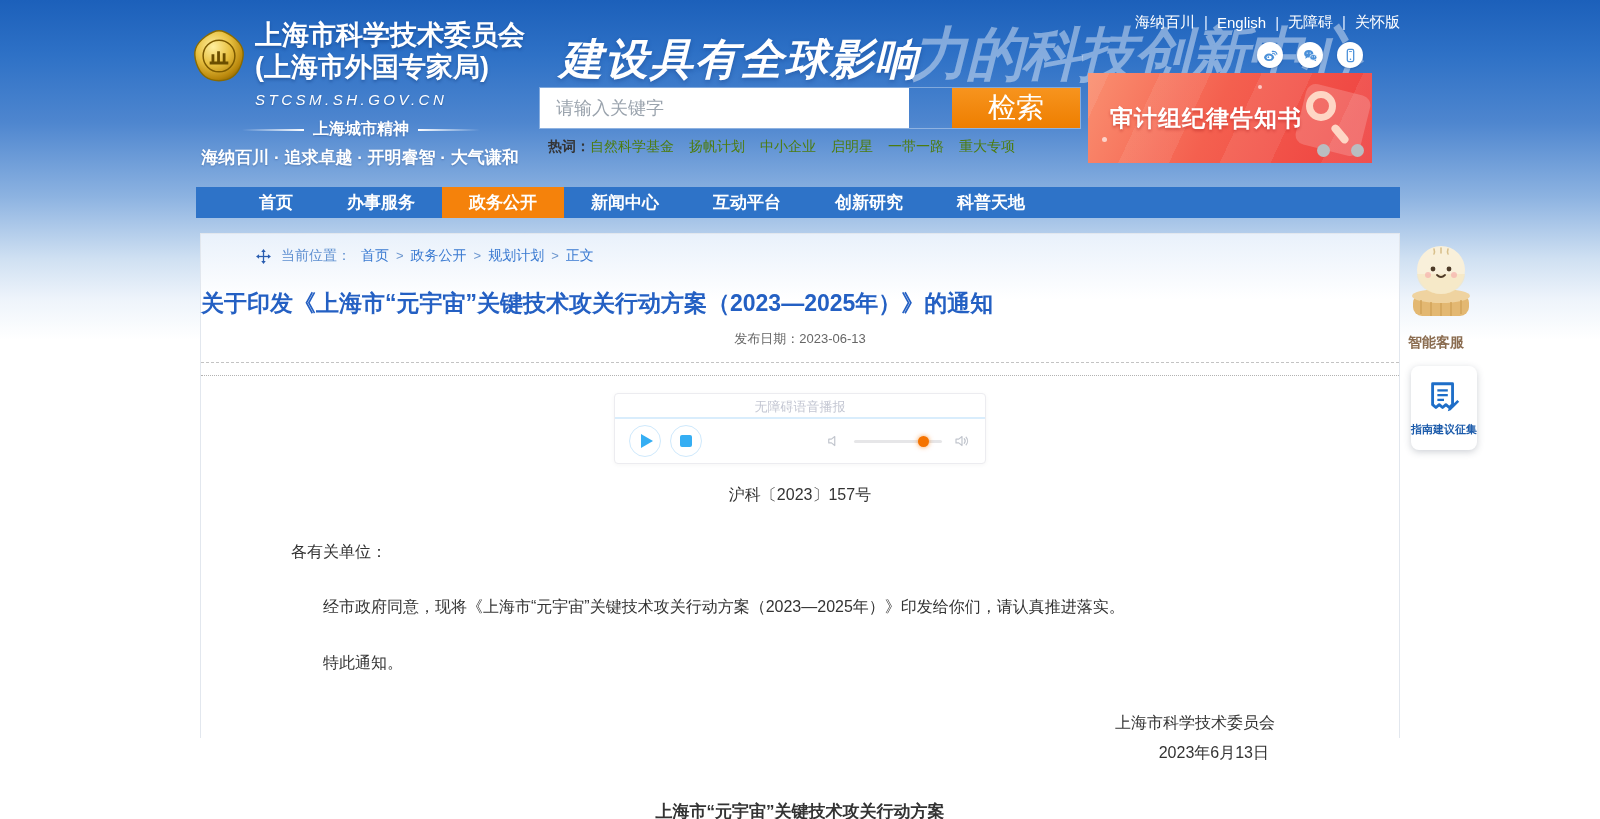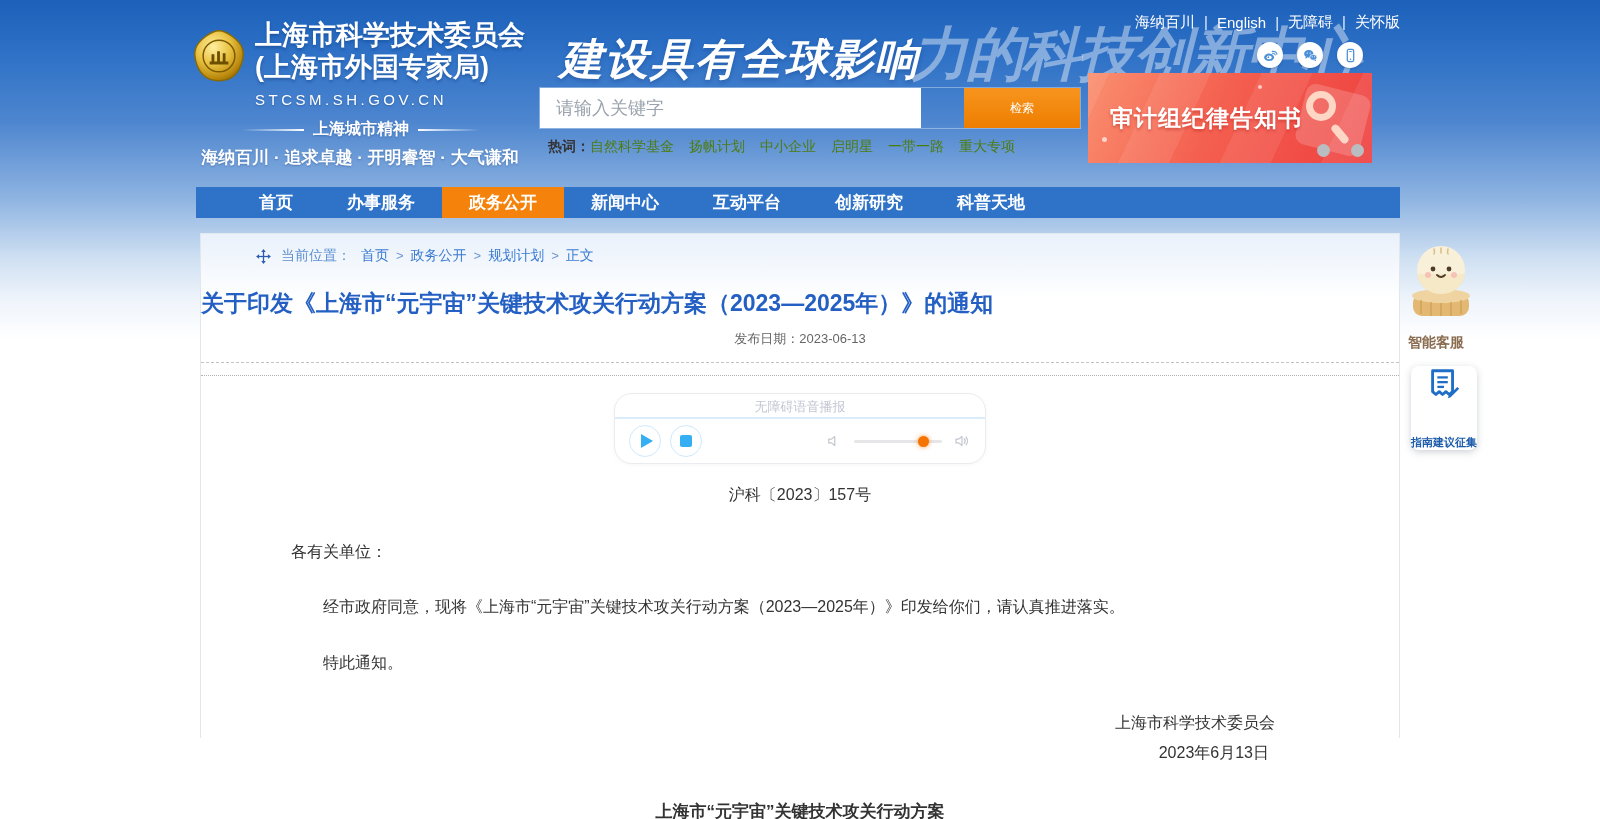--- a/index.html
+++ b/index.html
@@ -10,21 +10,21 @@
   .top-bg { position:absolute; top:0; left:0; width:1600px; height:340px; z-index:0;
     background:linear-gradient(180deg,#1c60ba 0%,#2e71c6 16%,#4e86cf 36%,#8db3e1 58%,#cfe0f2 76%,#eef4fb 88%,#ffffff 100%); }
 
   
   .header { position:absolute; top:0; left:0; width:1600px; height:187px; z-index:3; }
 
   .logo-block { position:absolute; left:191px; top:20px; display:flex; align-items:flex-start; }
   .logo-badge { width:56px; height:56px; margin-top:8px; }
   .site-text { margin-left:8px; }
   .site-title { color:#fff; font-size:27px; font-weight:bold; line-height:1.18; text-shadow:0 2px 3px rgba(0,40,100,.35); white-space:nowrap; }
-  .site-url { color:#fff; font-size:15px; letter-spacing:3.5px; margin-top:7px; text-shadow:0 1px 2px rgba(0,40,100,.3); }
+  .site-url { color:#fff; font-size:15px; letter-spacing:3.5px; margin-top:7px; text-shadow:0 1px 2px rgba(0,40,100,.3);font-style:italic; }
 
   .spirit-row { position:absolute; left:196px; top:119px; width:330px; display:flex; align-items:center; justify-content:center; gap:9px; }
   .spirit-line { width:62px; height:2px; }
   .spirit-line.l { background:linear-gradient(90deg,rgba(255,255,255,0),#fff); }
   .spirit-line.r { background:linear-gradient(90deg,#fff,rgba(255,255,255,0)); }
   .spirit-label { color:#fff; font-weight:bold; font-size:16px; text-shadow:0 1px 2px rgba(0,40,100,.3); }
   .motto { position:absolute; left:192px; top:146px; width:336px; text-align:center; color:#fff; font-weight:bold; font-size:17px; text-shadow:0 1px 2px rgba(0,40,100,.3); white-space:nowrap; }
 
   .calligraphy { position:absolute; left:560px; top:16px; white-space:nowrap; font-family:"Liberation Serif","DejaVu Serif",serif; font-style:italic; font-weight:bold; }
   .calligraphy .c1 { font-size:43px; color:#ffffff; letter-spacing:2px; text-shadow:0 2px 4px rgba(20,60,130,.4); }
@@ -34,21 +34,21 @@
   .top-links a { color:#fff; text-decoration:none; }
   .top-links .tl:not(:last-child)::after { content:"|"; padding:0 9px; color:#e4efff; }
 
   .social-row { position:absolute; top:42px; left:1257px; display:flex; gap:14px; }
   .social-circle { width:26px; height:26px; border-radius:50%; background:#fff; display:flex; align-items:center; justify-content:center; box-shadow:0 1px 2px rgba(0,40,100,.25); }
   .social-circle svg { width:17px; height:17px; }
 
   .search-wrap { position:absolute; top:88px; left:540px; width:540px; height:40px; display:flex; box-shadow:0 0 0 1px rgba(255,255,255,.35);gap:43px; }
   .search-input { flex:1; border:none; outline:none; padding:0 16px; font-size:18px; color:#333; font-family:inherit; }
   .search-input::placeholder { color:#9aa3ad; }
-  .search-btn { width:116px; border:none; background:linear-gradient(180deg,#f7941e,#ee7e00); color:#fff; font-size:12px; font-family:inherit; cursor:pointer; }
+  .search-btn { width:128px; border:none; background:linear-gradient(180deg,#f7941e,#ee7e00); color:#fff; font-size:28px; font-family:inherit; cursor:pointer; }
 
   .hotwords { position:absolute; top:138px; left:548px; font-size:14px; color:#333; display:flex; align-items:center; }
   .hotwords .hw-label { font-weight:bold; }
   .hotwords a { color:#4d7c0f; text-decoration:none; margin-right:15px; }
 
   .banner { position:absolute; top:73px; left:1088px; width:284px; height:90px; overflow:hidden; cursor:pointer;
     background:linear-gradient(115deg,#fa8f70 0%,#f4604f 45%,#ee4040 100%); }
   .banner::before { content:""; position:absolute; inset:-20px;
     background:repeating-linear-gradient(115deg, rgba(255,255,255,.08) 0 46px, rgba(255,255,255,0) 46px 92px); }
   .banner-text { position:absolute; left:22px; top:30px; color:#fff; font-size:23px; font-weight:bold; letter-spacing:1px; text-shadow:0 2px 3px rgba(160,20,20,.4); }
@@ -74,21 +74,21 @@
   .breadcrumb .bc-icon { width:17px; height:17px; margin-right:9px; }
   .breadcrumb .bc-label { color:#5e8fd0; margin-right:10px; }
   .breadcrumb a { color:#3a7ad1; text-decoration:none; }
   .breadcrumb .crumb:not(:last-child)::after { content:">"; color:#6d97cf; padding:0 7px; font-size:13px; }
 
   .article-title { margin-top:23px; color:#2460c3; font-size:23px; font-weight:bold; }
   .pub-date { margin-top:11px; text-align:center; color:#666; font-size:13px; }
   .sep-dashed { margin-top:14px; border-top:1px dashed #c3c3c3; }
   .sep-dotted { margin-top:12px; border-top:1px dotted #b2b2b2; }
 
-  .player { width:372px; margin:17px auto 0; border:1px solid #ececf0; border-radius:18px; background:#fff; box-shadow:0 1px 4px rgba(0,0,0,.04); }
+  .player { width:372px; margin:17px auto 0; border:1px solid #ececf0; border-radius:4px; background:#fff; box-shadow:0 1px 4px rgba(0,0,0,.04); }
   .player-title { height:25px; line-height:25px; text-align:center; color:#c3c6d2; font-size:13px; border-bottom:2px solid #d9edfc; }
   .player-controls { height:44px; display:flex; align-items:center; padding:0 14px; }
   .btn-circle { width:32px; height:32px; border-radius:50%; border:1px solid #cfe9fc; background:#fff; display:flex; align-items:center; justify-content:center; margin-right:9px; cursor:pointer; }
   .play-tri { width:0; height:0; border-left:12px solid #35aef3; border-top:7px solid transparent; border-bottom:7px solid transparent; margin-left:4px; }
   .stop-sq { width:12px; height:12px; background:#35aef3; border-radius:2px; }
   .vol-group { margin-left:auto; display:flex; align-items:center; gap:11px; }
   .vol-group svg { width:18px; height:18px; }
   .vol-track { width:88px; height:3px; background:#e6e6e8; border-radius:2px; position:relative; cursor:pointer; }
   .vol-fill { height:3px; border-radius:2px; background:linear-gradient(90deg,#ffd94d,#ff8a00); }
   .vol-thumb { position:absolute; top:-4px; width:11px; height:11px; border-radius:50%; background:#f57300; box-shadow:0 0 5px rgba(245,115,0,.7); }
@@ -97,21 +97,21 @@
   .salutation { margin:36px 0 0 90px; font-size:16px; color:#333; }
   .para { margin:32px 88px 0 90px; text-indent:2em; font-size:16px; color:#333; line-height:1.5; }
   .sig-org { margin:38px 124px 0 0; text-align:right; font-size:16px; color:#333; }
   .sig-date { margin:9px 130px 0 0; text-align:right; font-size:16px; color:#333; }
   .plan-title { margin-top:36px; text-align:center; font-size:17px; font-weight:bold; color:#333; }
 
   
   .sidebar { position:absolute; left:1408px; top:240px; width:72px; z-index:5; }
   .mascot { width:68px; cursor:pointer; text-align:left; }
   .mascot-label { margin-top:4px; font-size:14px; font-weight:bold; color:#8a6c50; white-space:nowrap; }
-  .widget { width:66px; height:84px; margin:14px auto 0; background:#fff; border-radius:8px; box-shadow:0 2px 7px rgba(60,70,90,.25); display:flex; flex-direction:column; align-items:center; justify-content:space-between; cursor:pointer; }
+  .widget { width:66px; height:84px; margin:14px auto 0; background:#fff; border-radius:8px; box-shadow:0 2px 7px rgba(60,70,90,.25); display:flex; flex-direction:column; align-items:center; justify-content:center; cursor:pointer; }
   .widget-label-blue { margin-top:5px; font-size:11px; font-weight:bold; color:#1d5cab; font-family:"Liberation Serif","DejaVu Serif",serif; white-space:nowrap; }
   .widget.red { background:linear-gradient(180deg,#e02424,#ae0c0c); margin-top:9px; }
   .widget-label-red { margin-top:4px; font-size:13px; font-weight:bold; color:#fff; font-family:"Liberation Serif","DejaVu Serif",serif; white-space:nowrap; }
 </style>
 </head>
 <body>
 
 <div class="top-bg"></div>
 
 <div class="header">

